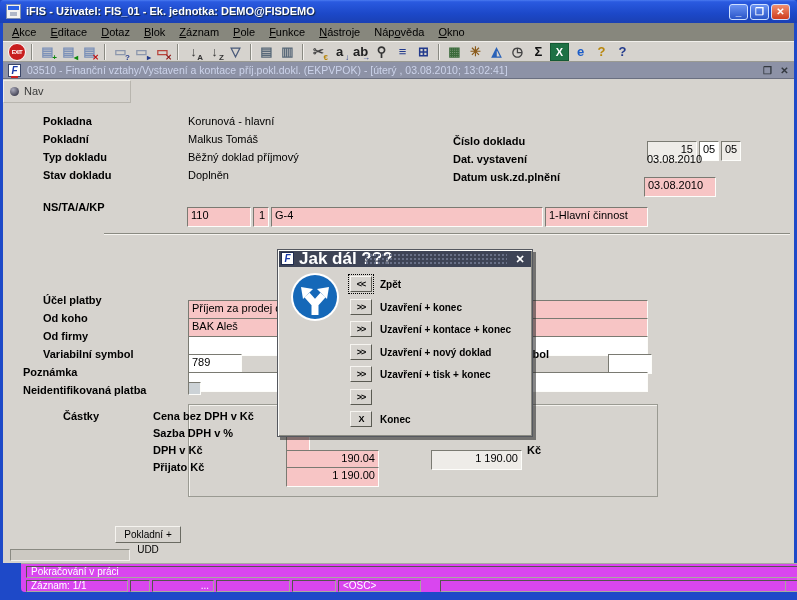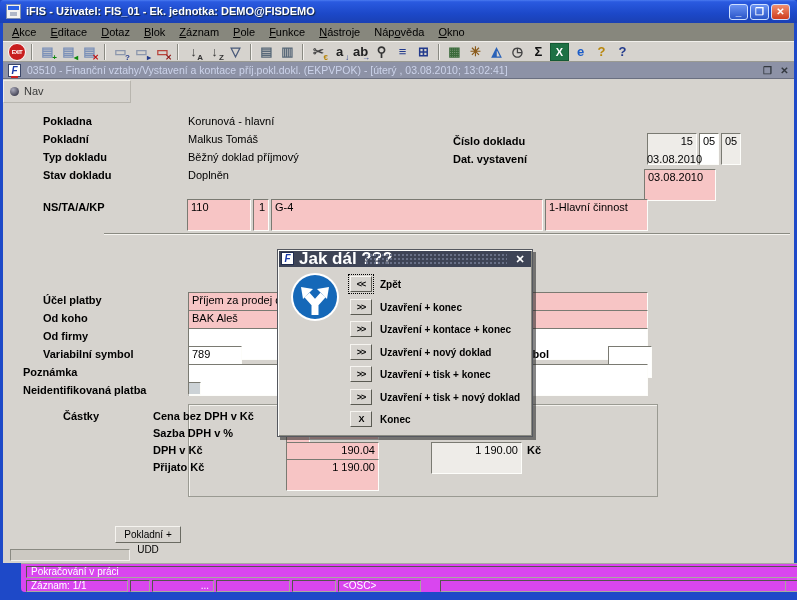--- a/index.html
+++ b/index.html
@@ -32,21 +32,21 @@
   #mdiicon i{border-bottom:2px solid #c22;font-style:italic;}
   #mdititle .t{position:absolute;left:24px;top:0;height:17px;line-height:17px;font-size:10.5px;color:#ccd3ea;white-space:nowrap;}
   .mdibtn{position:absolute;top:2px;width:15px;height:13px;color:#33383f;font-size:10px;line-height:13px;text-align:center;font-weight:bold;}
   
   #canvas{position:absolute;left:3px;top:79px;width:791px;height:484px;background:#d6d3ce;}
   #navtab{position:absolute;left:0px;top:1px;width:128px;height:23px;background:#d6d3ce;border:1px solid #b8b5ae;border-top-color:#f0eee8;border-left-color:#f0eee8;color:#3a3a3a;line-height:21px;padding-left:6px;}
   #navtab .dot{display:inline-block;width:9px;height:9px;border-radius:50%;background:radial-gradient(circle at 35% 30%,#aab,#223);margin-right:5px;vertical-align:-1px;}
   
   .lbl{position:absolute;font-weight:bold;white-space:nowrap;text-align:left;font-size:11px;}
   .val{position:absolute;white-space:nowrap;font-size:11px;}
-  .fld{position:absolute;height:32px;border:1px solid;border-color:#7a7a72 #fdfdfa #fdfdfa #7a7a72;font-size:11px;line-height:14px;padding:0 3px;white-space:nowrap;overflow:hidden;}
+  .fld{position:absolute;height:20px;border:1px solid;border-color:#7a7a72 #fdfdfa #fdfdfa #7a7a72;font-size:11px;line-height:14px;padding:0 3px;white-space:nowrap;overflow:hidden;margin-top:8px;}
   .pink{background:#f7c5c5;}
   .white{background:#fff;}
   .grey{background:#eeece8;}
   .right{text-align:right;}
   .groove{position:absolute;height:2px;border-top:1px solid #8a8a82;border-bottom:1px solid #f6f4f0;}
   #chk{position:absolute;width:13px;height:13px;background:#ccd2d6;border:1px solid;border-color:#7a7a72 #fdfdfa #fdfdfa #7a7a72;}
   #frame{position:absolute;border:1px solid #9a9a92;box-shadow:inset 1px 1px 0 #f4f2ee;}
   #uddbtn{position:absolute;left:112px;top:447px;width:66px;height:17px;background:#d6d3ce;border:1px solid;border-color:#f6f4f0 #6a6a62 #6a6a62 #f6f4f0;font-size:10px;text-align:center;line-height:15px;}
   #hscroll{position:absolute;left:7px;top:470px;width:120px;height:12px;background:#ccc9c2;border:1px solid;border-color:#8a8a82 #f2f0ec #f2f0ec #8a8a82;}
   
@@ -150,20 +150,21 @@
     <div class="val" style="left:185px;top:72px">Běžný doklad příjmový</div>
     <div class="lbl" style="left:40px;top:90px;width:137px">Stav dokladu</div>
     <div class="val" style="left:185px;top:90px">Doplněn</div>
 
     <div class="lbl" style="left:450px;top:56px;width:186px">Číslo dokladu</div>
     <div class="fld grey right" style="left:644px;top:54px;width:50px">15</div>
     <div class="fld white" style="left:696px;top:54px;width:20px">05</div>
     <div class="fld grey" style="left:718px;top:54px;width:20px">05</div>
     <div class="lbl" style="left:450px;top:74px;width:186px">Dat. vystavení</div>
     <div class="val" style="left:644px;top:74px">03.08.2010</div>
+    <div class="lbl" style="left:450px;top:92px;width:186px">Datum usk.zd.plnění</div>
     <div class="fld pink" style="left:641px;top:90px;width:72px">03.08.2010</div>
 
     <div class="lbl" style="left:40px;top:122px;width:137px">NS/TA/A/KP</div>
     <div class="fld pink" style="left:184px;top:120px;width:64px">110</div>
     <div class="fld pink right" style="left:250px;top:120px;width:16px">1</div>
     <div class="fld pink" style="left:268px;top:120px;width:272px">G-4</div>
     <div class="fld pink" style="left:542px;top:120px;width:103px">1-Hlavní činnost</div>
 
     <div class="groove" style="left:101px;top:154px;width:686px"></div>
 
@@ -228,21 +229,20 @@
           <div class="drow" style="top: 93.5px;">
             <span class="dbtn">&gt;&gt;</span>
             <span class="dlbl">Uzavření + nový doklad</span>
           </div>
           <div class="drow" style="top: 116px;">
             <span class="dbtn">&gt;&gt;</span>
             <span class="dlbl">Uzavření + tisk + konec</span>
           </div>
           <div class="drow" style="top: 138.5px;">
             <span class="dbtn">&gt;&gt;</span>
-            <span class="dlbl">Uzavření + tisk + nový doklad</span>
           </div>
           <div class="drow" style="top: 161px;">
             <span class="dbtn">X</span>
             <span class="dlbl">Konec</span>
           </div>
         </div>
     </div>
 
   </div>
 

